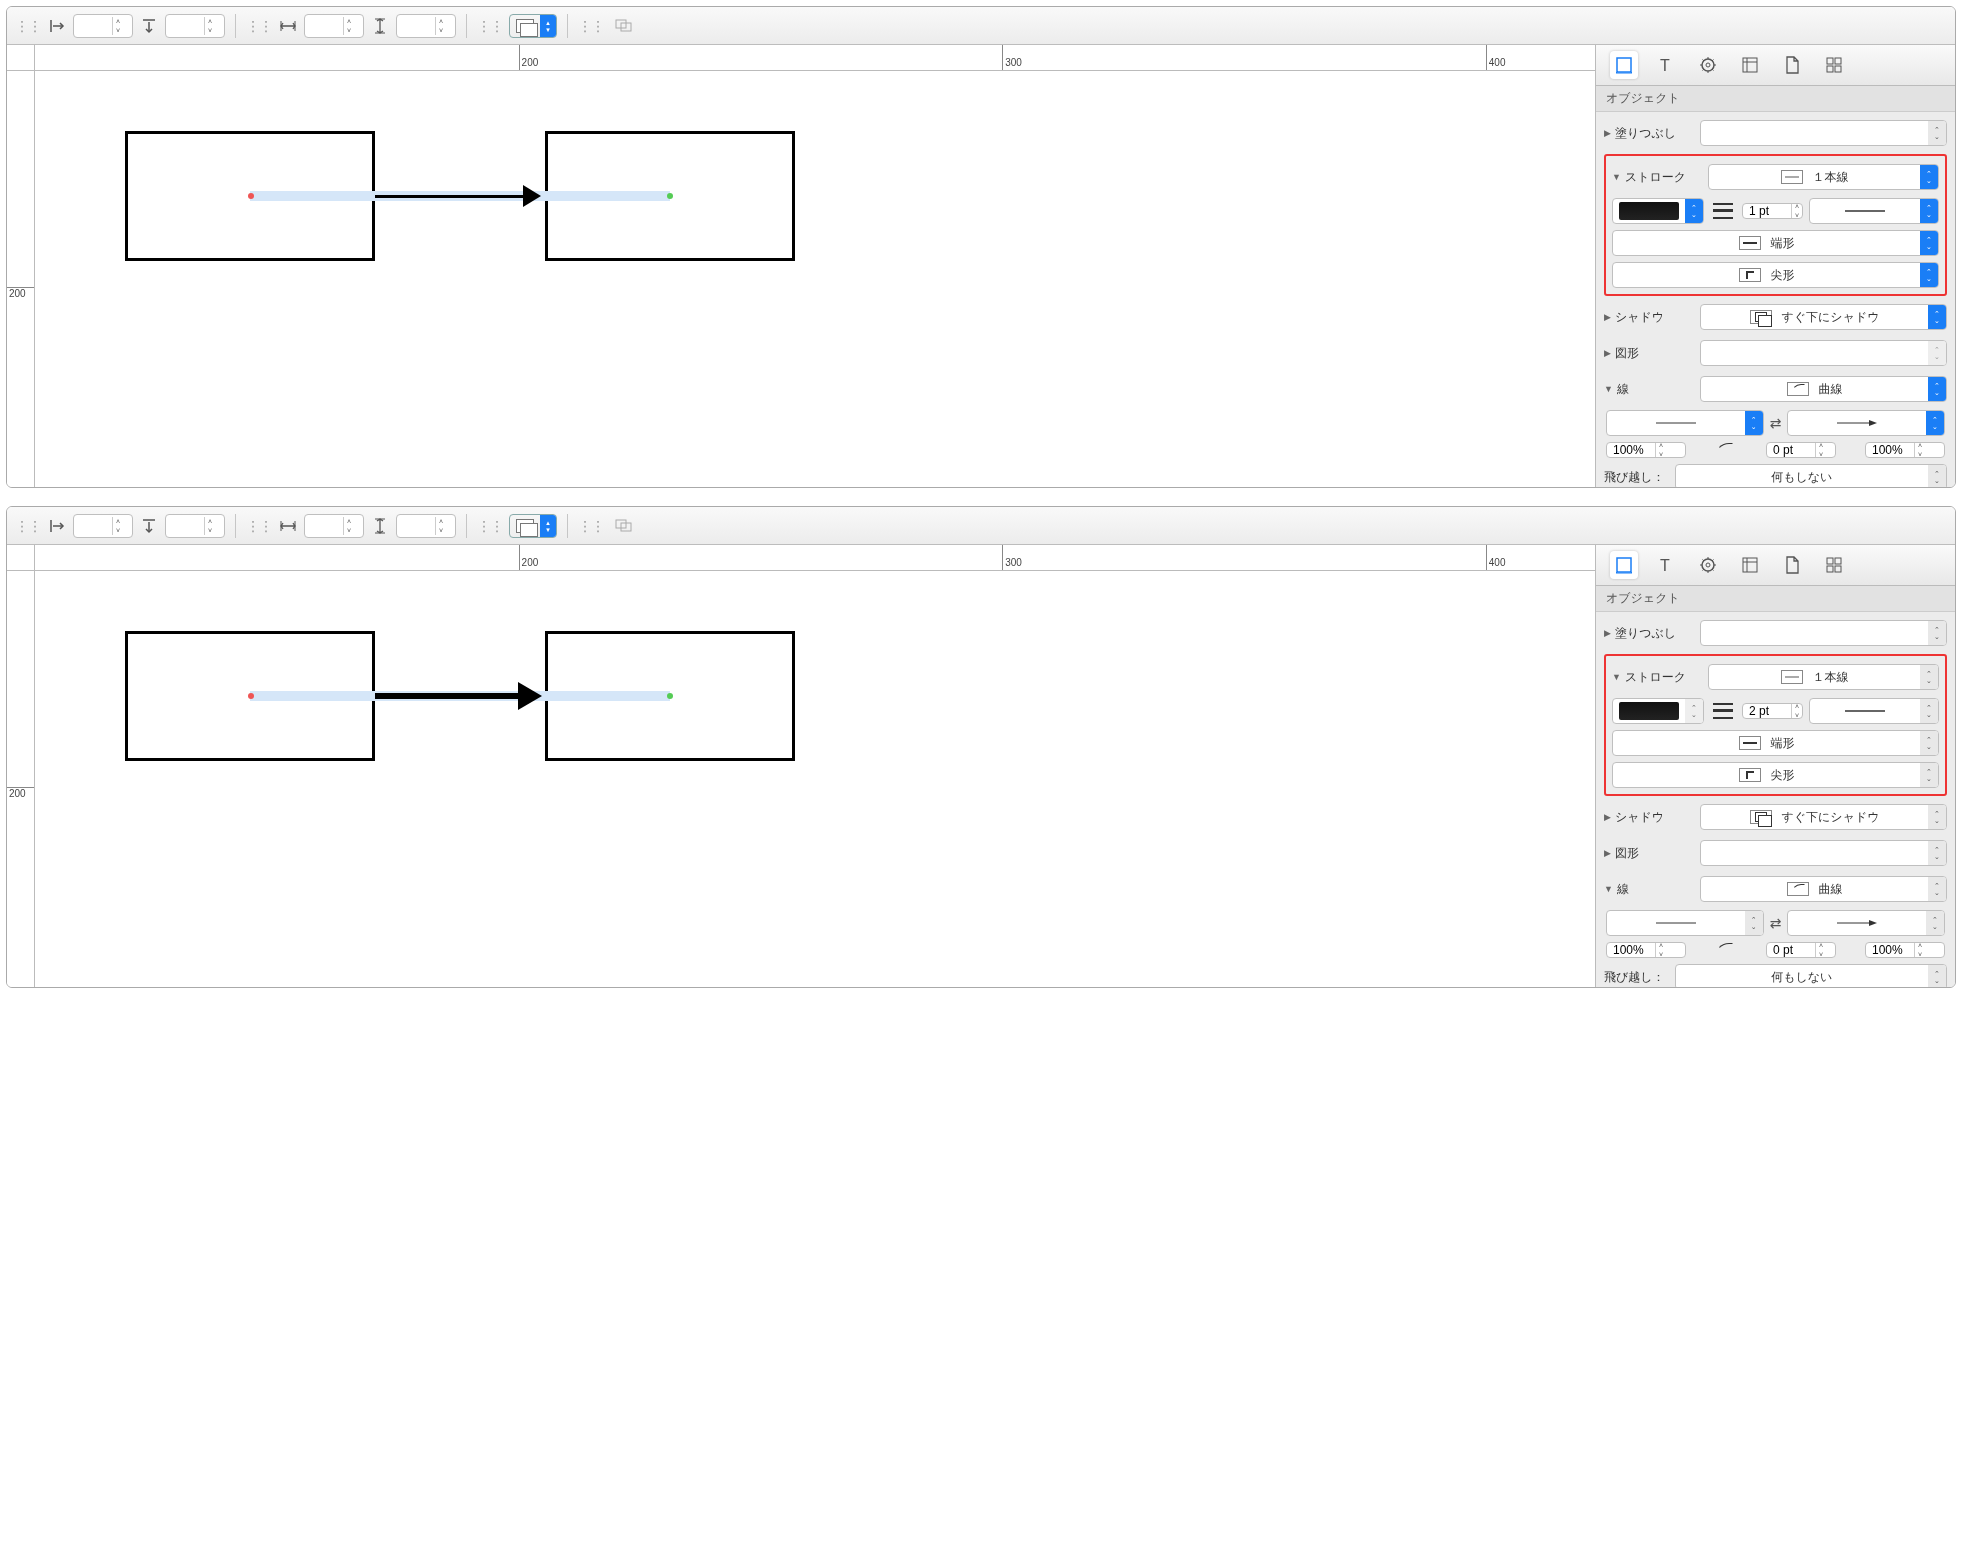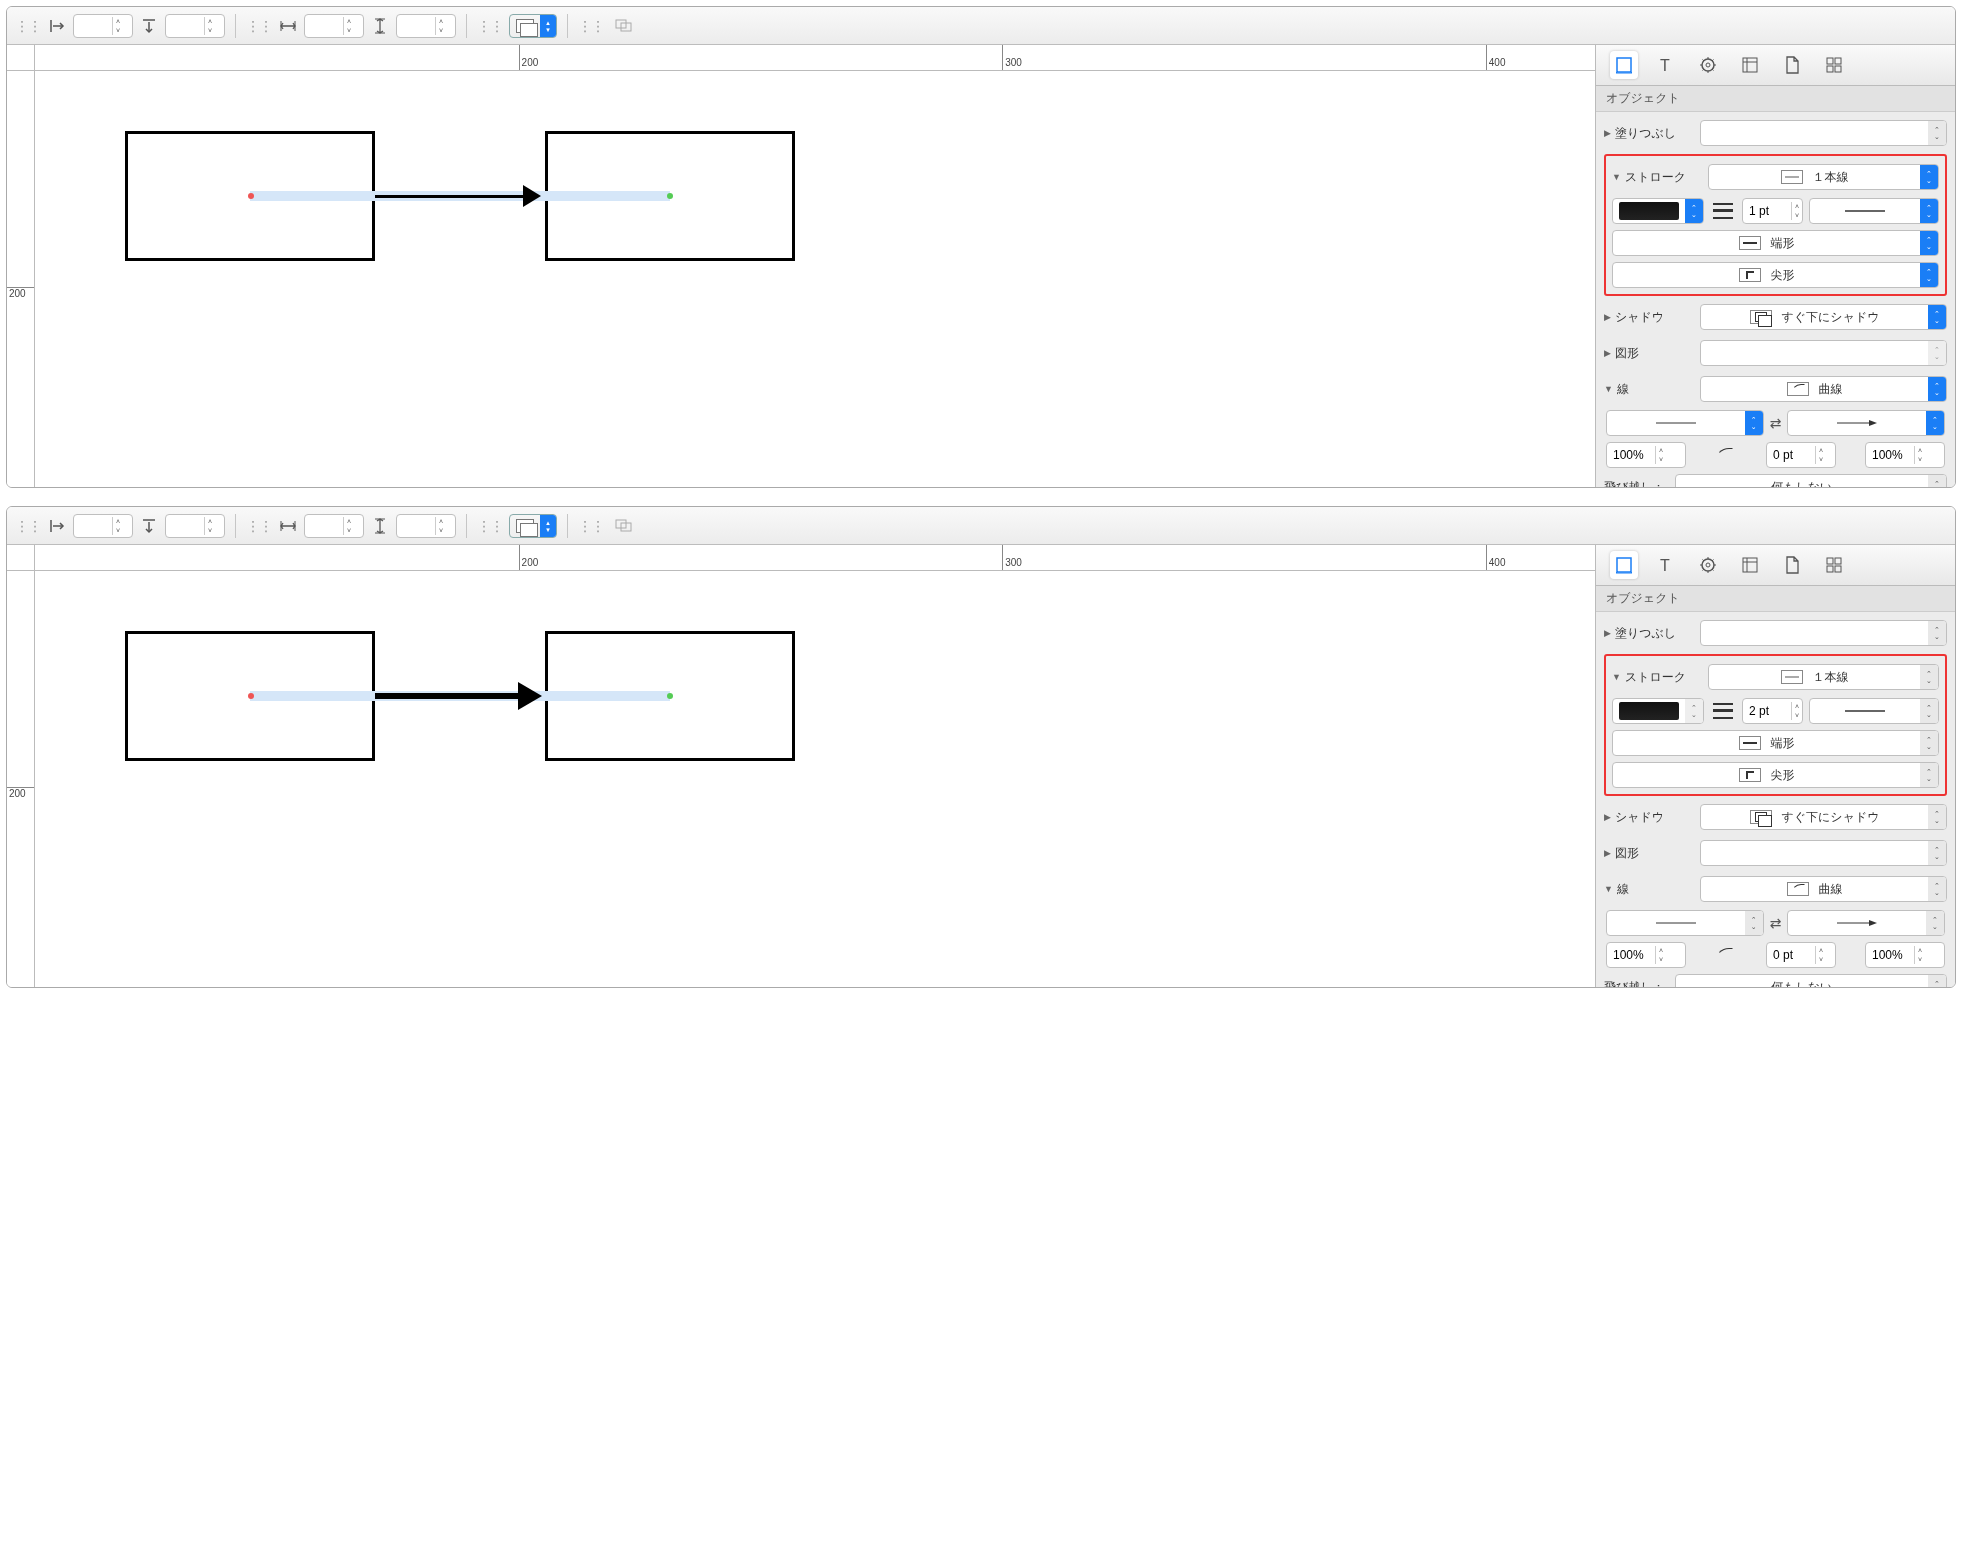--- a/index.html
+++ b/index.html
@@ -53,21 +53,21 @@
   .popup { flex:1; display:flex; align-items:center; background:#fff; border:1px solid #bfbfbf; border-radius:4px; height:26px; overflow:hidden; }
   .popup .pv { flex:1; text-align:center; font-size:12px; color:#333; padding:0 6px; display:flex;align-items:center;justify-content:center;gap:6px; }
   .popup .pd { width:18px; background:#1a7ef6; color:#fff; height:100%; display:flex;flex-direction:column;align-items:center;justify-content:center;font-size:7px;line-height:7px; }
   .popup.plain .pd { background:#e8e8e8;color:#555; }
   .stroke-box { border:2px solid #e33; border-radius:3px; padding:6px 6px; display:flex;flex-direction:column;gap:6px; }
   .sub-row { display:flex; align-items:center; gap:6px; justify-content:flex-end; }
   .color-popup { display:flex;align-items:center;border:1px solid #bfbfbf;border-radius:4px;height:26px;background:#fff;overflow:hidden; }
   .color-swatch { width:60px;height:18px;margin:0 6px;background:linear-gradient(#111,#222);border-radius:2px; }
   .stroke-pos { width:26px;height:22px;display:flex;flex-direction:column;justify-content:space-around;padding:2px 3px;gap:2px; }
   .stroke-pos div{height:2px;background:#333;}
-  .num-field { display:flex;align-items:center;border:1px solid #bfbfbf;border-radius:4px;background:#fff;height:26px;overflow:hidden; }
+  .num-field { display:flex;align-items:center;border:1px solid #bfbfbf;border-radius:4px;background:#fff;height:16px;overflow:hidden; }
   .num-field input{border:none;width:48px;font-size:12px;text-align:left;padding:0 6px;background:transparent;}
   .sm-icon-box{width:22px;height:14px;border:1px solid #888;margin-right:4px;display:flex;align-items:center;justify-content:center;background:#fff;}
   .sm-icon-box .cap{width:14px;height:2px;background:#333;}
   .sm-icon-box .corner{width:8px;height:8px;border-left:2px solid #333;border-top:2px solid #333;}
   .sm-icon-box .shadow{width:12px;height:10px;border:1px solid #333;position:relative;}
   .sm-icon-box .shadow::after{content:'';position:absolute;left:2px;top:2px;width:12px;height:10px;border:1px solid #333;background:#fff;}
   .sm-icon-box .one{width:14px;height:2px;background:transparent;border:1px solid #aaa;}
   .sm-icon-box .curve{width:14px;height:10px;border:1px solid transparent;border-top:1.5px solid #333;border-top-left-radius:12px;}
   .swap-icon{font-size:14px;color:#555;}
   .curve-icon{width:18px;height:14px;border:1px solid transparent;border-top:1.5px solid #333;border-top-left-radius:14px;margin-right:4px;}

